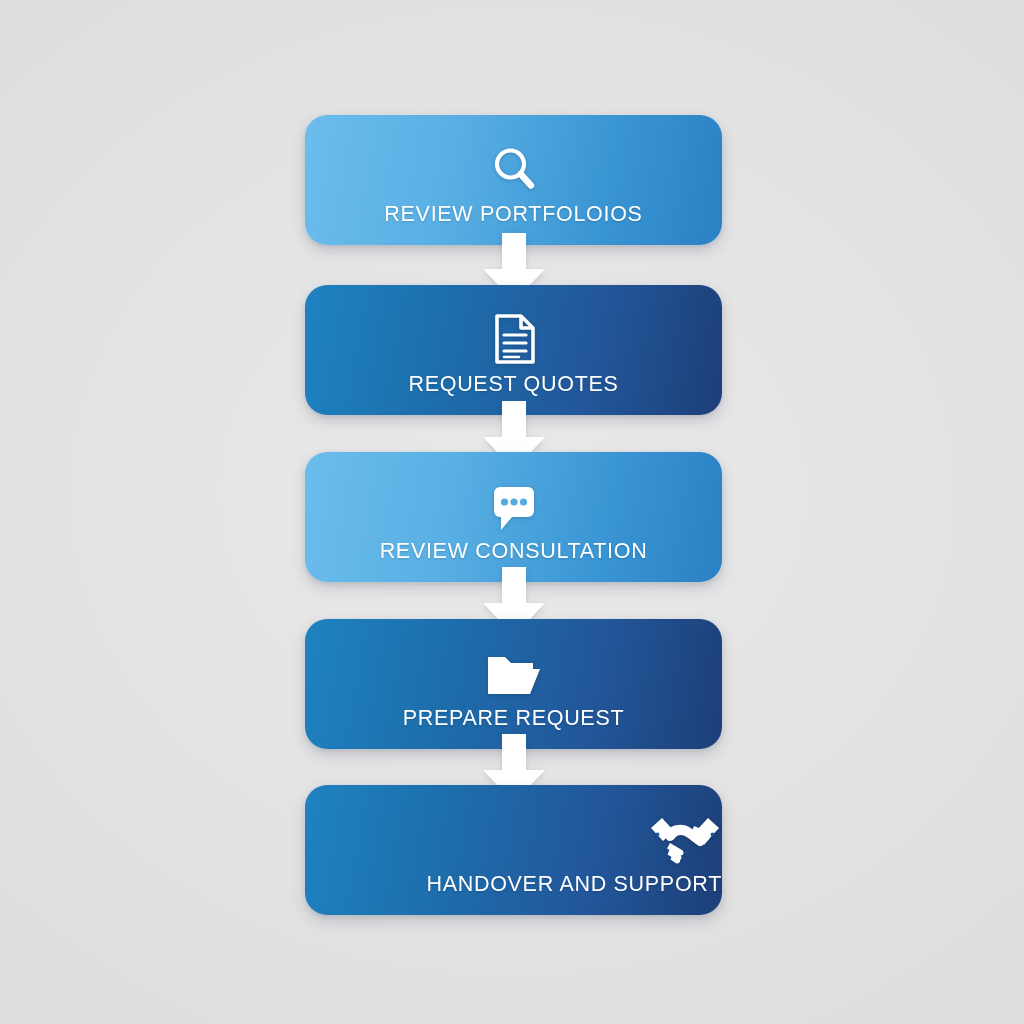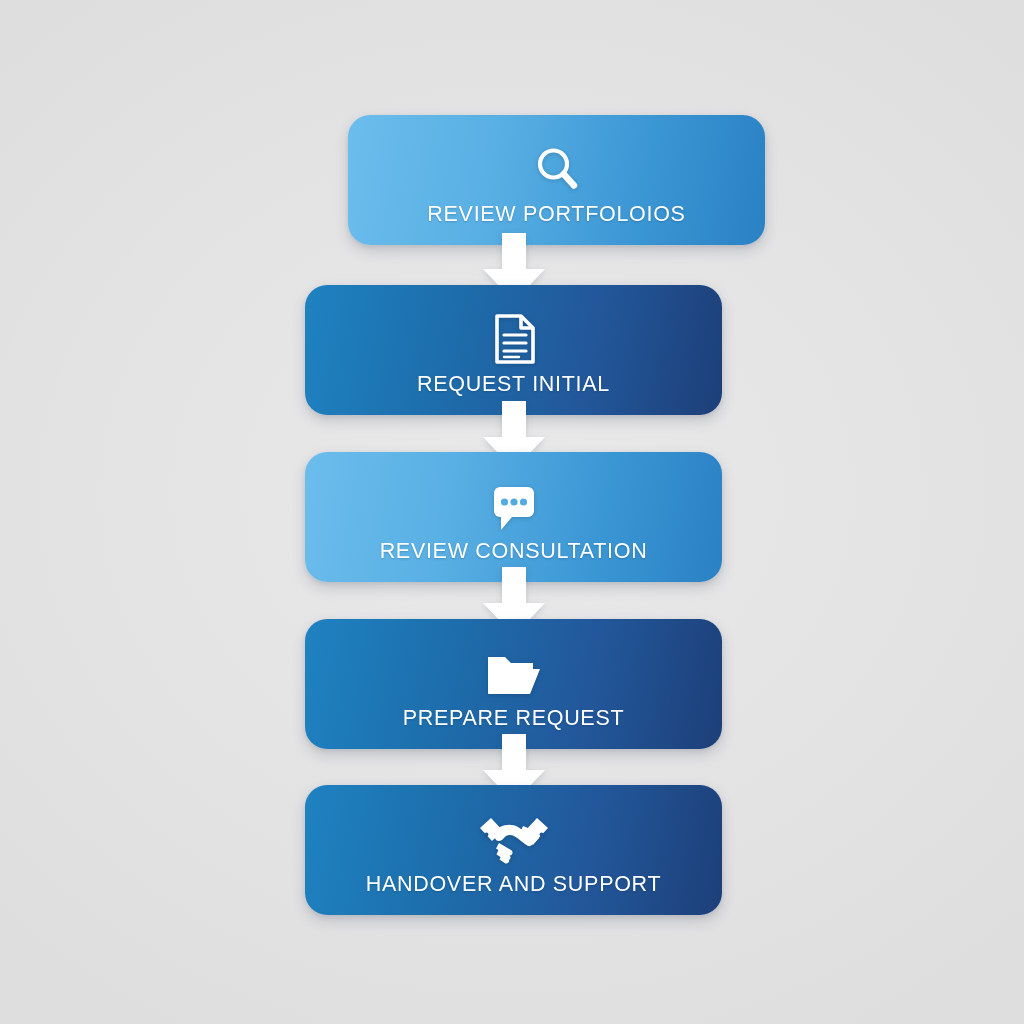--- a/index.html
+++ b/index.html
@@ -83,25 +83,25 @@
     width: 66px;
     height: 70px;
     pointer-events: none;
   }
   .connector svg {
     display: block;
     filter: drop-shadow(0 2px 3px rgba(40, 60, 90, 0.18));
   }
 
   
-  .step-0 { top: 0px; margin-left: 43px; }
+  .step-0 { top: 0px; }
   .step-1 { top: 170px; }
   .step-2 { top: 337px; }
   .step-3 { top: 504px; }
-  .step-4 { top: 670px; }
+  .step-4 { top: 670px; align-items: flex-end; }
 
   .conn-0 { top: 118px; }
   .conn-1 { top: 286px; }
   .conn-2 { top: 452px; }
   .conn-3 { top: 619px; }
 </style>
 </head>
 <body>
 
 <div id="flowchart">
@@ -127,21 +127,21 @@
       <div class="step-icon">
         <svg width="52" height="54" viewBox="0 0 52 54" aria-hidden="true">
           <path d="M9 4 H33 L45 16 V50 H9 Z" fill="none" stroke="#ffffff" stroke-width="3.6" stroke-linejoin="round"></path>
           <path d="M33 4 V16 H45" fill="none" stroke="#ffffff" stroke-width="3.6" stroke-linejoin="round"></path>
           <line x1="16" y1="23" x2="38" y2="23" stroke="#ffffff" stroke-width="3.2" stroke-linecap="round"></line>
           <line x1="16" y1="31" x2="38" y2="31" stroke="#ffffff" stroke-width="3.2" stroke-linecap="round"></line>
           <line x1="16" y1="39" x2="38" y2="39" stroke="#ffffff" stroke-width="3.2" stroke-linecap="round"></line>
           <line x1="16" y1="45" x2="31" y2="45" stroke="#ffffff" stroke-width="2.4" stroke-linecap="round"></line>
         </svg>
       </div>
-      <div class="step-label">REQUEST INITIAL</div>
+      <div class="step-label">REQUEST QUOTES</div>
     </div>
 
     <div class="connector conn-1">
       <svg width="66" height="70" viewBox="0 0 66 70" aria-hidden="true">
         <polygon points="21,0 45,0 45,36 64,36 33,69 2,36 21,36" fill="#ffffff"></polygon>
       </svg>
     </div>
 
     <div class="step light step-2">
       <div class="step-icon">

